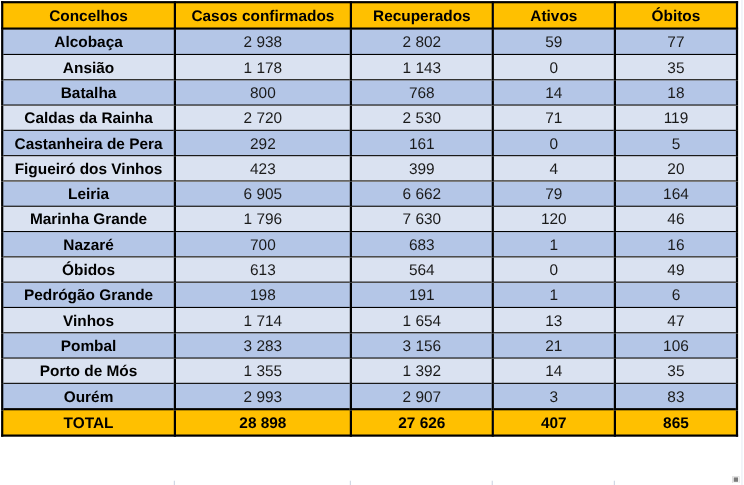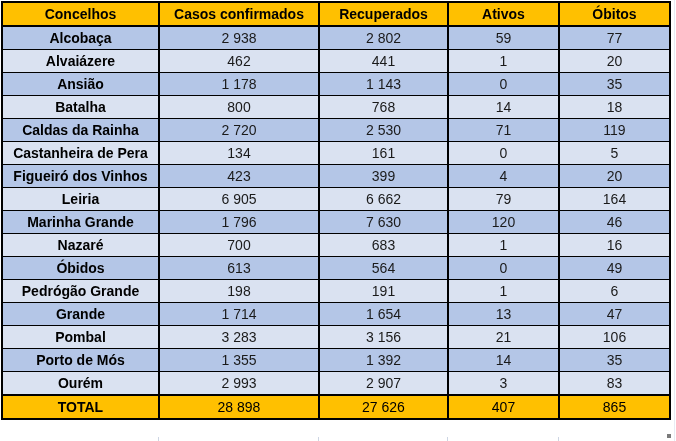--- a/index.html
+++ b/index.html
@@ -52,21 +52,21 @@
     border-top-width: 2px;
     border-bottom-width: 2px;
     height: 23px;
   }
   tbody tr:nth-of-type(odd) td { background: var(--row_dark); }
   tbody tr:nth-of-type(even) td { background: var(--row_light); }
   td.name { text-align: center; font-weight: 700; color: #000000; }
   td.num  { text-align: center; }
   tfoot td {
     background: var(--header_bg);
-    font-weight: 400;
+    font-weight: 700;
     color: #000000;
     border-top-width: 2px;
     border-bottom-width: 2px;
   }
   .gridline-stub {
     position: absolute;
     width: 1px; height: 4px;
     bottom: 0;
     background: var(--gridline);
   }
@@ -109,27 +109,20 @@
     <tbody>
 
         <tr>
           <td class="name">Alcobaça</td>
           <td class="num">2 938</td>
           <td class="num">2 802</td>
           <td class="num">59</td>
           <td class="num">77</td>
         </tr>
 
-        <tr>
-          <td class="name">Alvaiázere</td>
-          <td class="num">462</td>
-          <td class="num">441</td>
-          <td class="num">1</td>
-          <td class="num">20</td>
-        </tr>
 
         <tr>
           <td class="name">Ansião</td>
           <td class="num">1 178</td>
           <td class="num">1 143</td>
           <td class="num">0</td>
           <td class="num">35</td>
         </tr>
 
         <tr>
@@ -144,21 +137,21 @@
         <tr>
           <td class="name">Caldas da Rainha</td>
           <td class="num">2 720</td>
           <td class="num">2 530</td>
           <td class="num">71</td>
           <td class="num">119</td>
         </tr>
 
         <tr>
           <td class="name">Castanheira de Pera</td>
-          <td class="num">134</td>
+          <td class="num">292</td>
           <td class="num">161</td>
           <td class="num">0</td>
           <td class="num">5</td>
         </tr>
 
         <tr>
           <td class="name">Figueiró dos Vinhos</td>
           <td class="num">423</td>
           <td class="num">399</td>
           <td class="num">4</td>
@@ -199,21 +192,21 @@
 
         <tr>
           <td class="name">Pedrógão Grande</td>
           <td class="num">198</td>
           <td class="num">191</td>
           <td class="num">1</td>
           <td class="num">6</td>
         </tr>
 
         <tr>
-          <td class="name">Grande</td>
+          <td class="name">Vinhos</td>
           <td class="num">1 714</td>
           <td class="num">1 654</td>
           <td class="num">13</td>
           <td class="num">47</td>
         </tr>
 
         <tr>
           <td class="name">Pombal</td>
           <td class="num">3 283</td>
           <td class="num">3 156</td>

